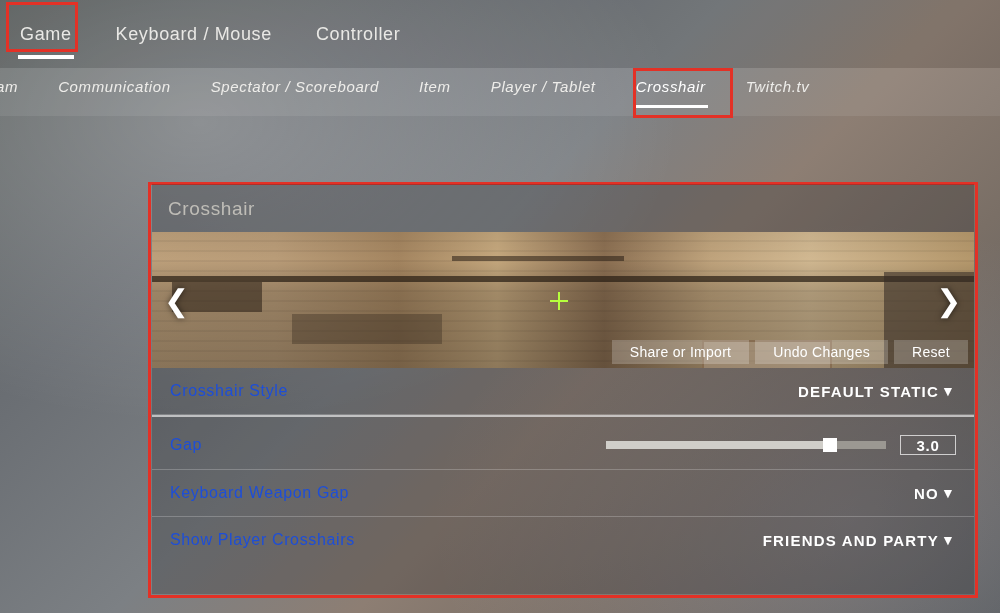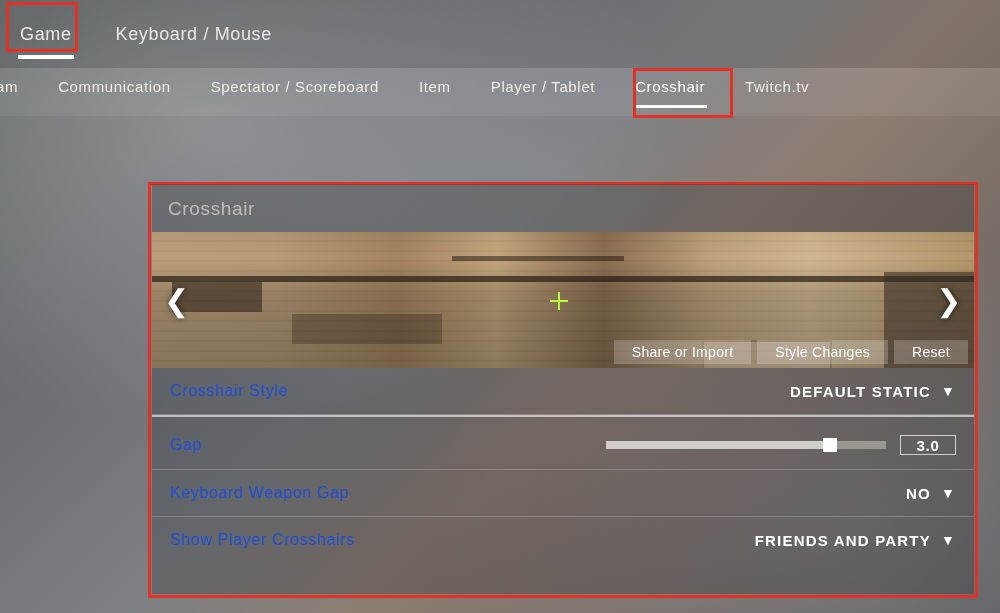--- a/index.html
+++ b/index.html
@@ -15,21 +15,21 @@
 }
 
 
 .tabs1 { position:absolute; top:24px; left:18px; display:flex; gap:40px; }
 .tab1 { color:#e9e8e5; font-size:18px; font-weight:500; padding:0 2px 10px; border-bottom:4px solid transparent; cursor:pointer; }
 .tab1.active { border-bottom-color:#fff;text-align:right; }
 .tabs1-bg { position:absolute; top:0; left:0; right:0; height:68px; background:rgba(0,0,0,0.08); }
 
 
 .tabs2-bg { position:absolute; top:68px; left:0; right:0; height:48px; background:rgba(255,255,255,0.08); }
-.tabs2 { position:absolute; top:78px; left:0; display:flex; gap:36px; align-items:center; }
+.tabs2 { position:absolute; top:78px; left:0; display:flex; gap:36px; align-items:center;font-style:italic; }
 .tab2 { color:#eeedea; font-size:15px; font-weight:500; padding:0 2px 10px; border-bottom:3px solid transparent; cursor:pointer; white-space:nowrap; }
 .tab2.partial { margin-left:-6px; } 
 .tab2.active { border-bottom-color:#fff; }
 .tab2.highlight { color:#fff; }
 
 
 .callout { position:absolute; border:3px solid #e33126; pointer-events:none; }
 
 
 .panel {
@@ -72,21 +72,21 @@
 
 .preview-actions { position:absolute; right:6px; bottom:4px; display:flex; gap:6px; }
 .preview-actions button {
   background:rgba(255,255,255,0.22); border:none; color:#fff; font-size:14px;
   padding:4px 18px; cursor:pointer; letter-spacing:0.02em;
 }
 
 
 .row { display:flex; align-items:center; justify-content:space-between; padding:14px 18px; border-bottom:1px solid rgba(255,255,255,0.22); }
 .row .label { color:#1d4ed8; font-size:16px; }
-.row .value { color:#fff; font-size:15px; font-weight:700; letter-spacing:0.08em; display:flex; align-items:center; gap:10px;justify-content:space-between; }
+.row .value { color:#fff; font-size:15px; font-weight:700; letter-spacing:0.08em; display:flex; align-items:center; gap:2px;justify-content:space-between; }
 .row .value .arrow { font-size:14px; }
 .row.noborder { border-bottom:none; }
 
 
 .slider-wrap { display:flex; align-items:center; gap:14px; }
 .slider { position:relative; width:280px; height:8px; background:#d0cec9; }
 .slider .fill { position:absolute; left:0; top:0; bottom:0; width:80%; background:#d0cec9; }
 .slider .knob { position:absolute; top:-3px; left:80%; transform:translateX(-50%); width:14px; height:14px; background:#fff; }
 .slider .tail { position:absolute; right:0; top:0; bottom:0; width:20%; background:#9b9892; }
 .numbox { width:56px; height:20px; border:1px solid rgba(255,255,255,0.7); display:flex; align-items:center; justify-content:center; color:#fff; font-size:15px; font-weight:600; }
@@ -95,20 +95,21 @@
 </style>
 </head>
 <body>
 
 <div class="tabs1-bg"></div>
 <div class="tabs2-bg"></div>
 
 <div class="tabs1">
   <div class="tab1 active">Game</div>
   <div class="tab1">Keyboard / Mouse</div>
+  <div class="tab1">Controller</div>
 </div>
 
 <div class="tabs2">
   <div class="tab2 partial">am</div>
   <div class="tab2">Communication</div>
   <div class="tab2">Spectator / Scoreboard</div>
   <div class="tab2">Item</div>
   <div class="tab2">Player / Tablet</div>
   <div class="tab2 active highlight">Crosshair</div>
   <div class="tab2">Twitch.tv</div>
@@ -130,21 +131,21 @@
       <div class="block b4"></div>
     <div class="xh">
         <span class="h"></span>
         <span class="v"></span>
         <span class="c"></span>
       </div>
     <div class="chev left">❮</div>
     <div class="chev right">❯</div>
     <div class="preview-actions">
       <button>Share or Import</button>
-      <button>Style Changes</button>
+      <button>Undo Changes</button>
       <button>Reset</button>
     </div>
   </div>
 
   <div class="row">
     <span class="label">Crosshair Style</span>
     <span class="value">
       <span>DEFAULT STATIC</span>
       <span class="arrow">▼</span>
     </span>

